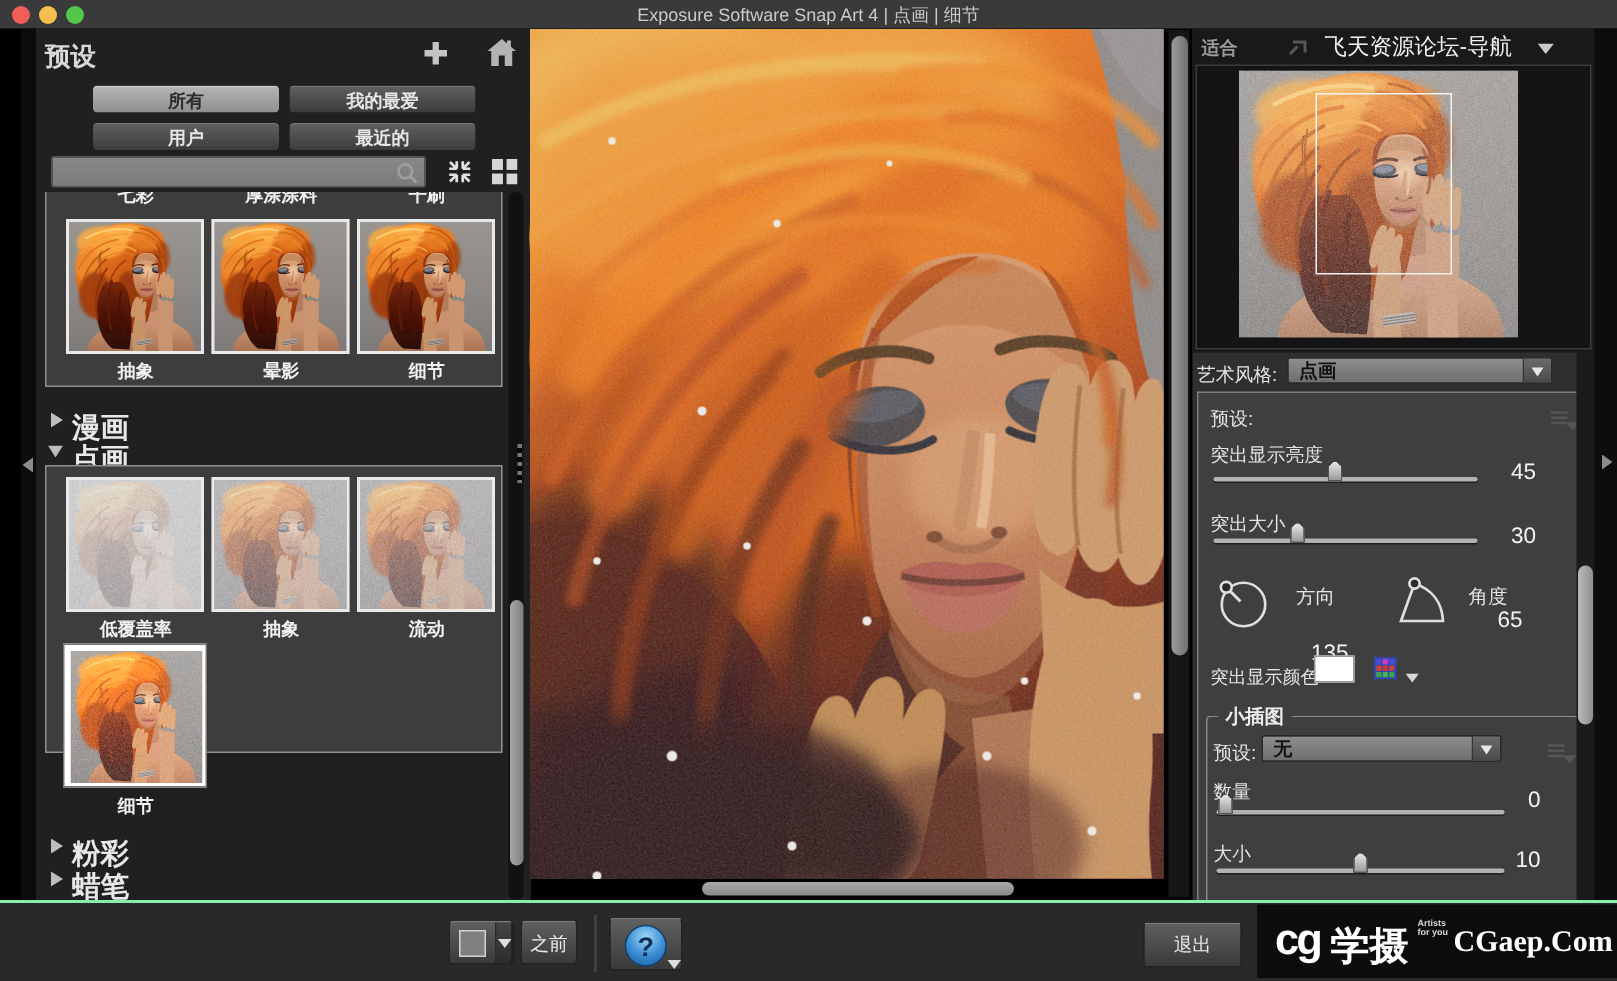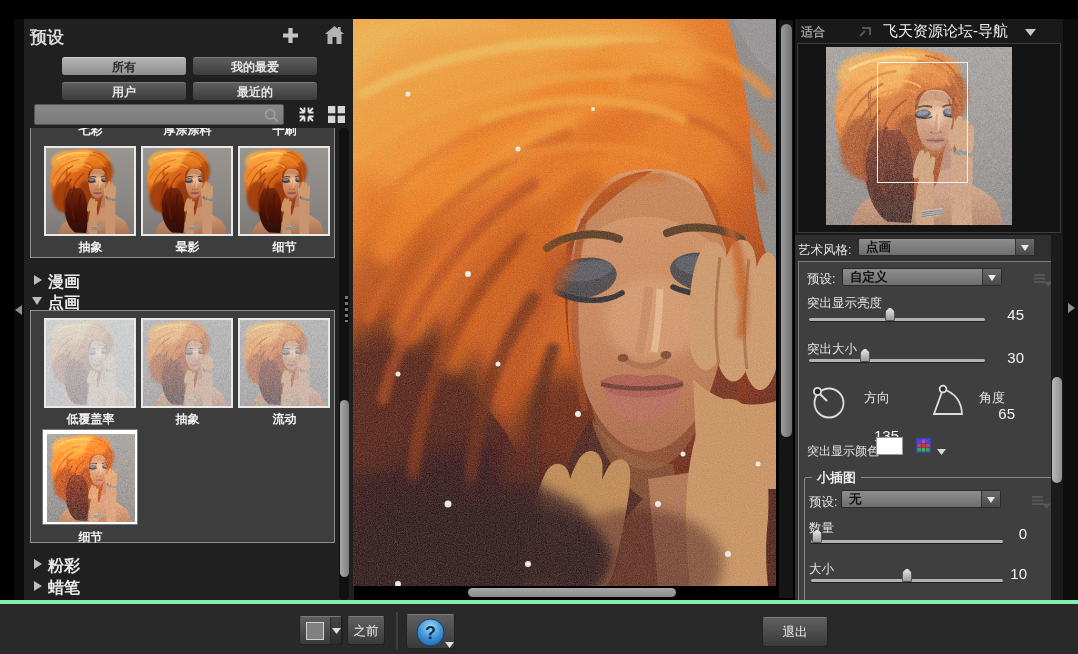--- a/index.html
+++ b/index.html
@@ -8,37 +8,37 @@
   #app { position:relative; width:1078px; height:654px; background:#000; }
   
   #titlebar { position:absolute; left:0; top:0; width:1078px; height:19px; background:#3a3a3b; }
   .tl { position:absolute; top:3.5px; width:12px; height:12px; border-radius:50%; }
   #title-text { position:absolute; top:2px; left:0; width:1078px; text-align:center; color:#cacaca; font-size:12px; }
   
   #lpanel { position:absolute; left:14px; top:19px; width:340px; height:581px; background:#202020; }
   .pbtn { position:absolute; width:124px; height:18px; border-radius:3px; text-align:center; font-size:12px; font-weight:bold; line-height:18px; }
   .pbtn.dark { background:linear-gradient(#5e5e5e,#3c3c3c); color:#e6e6e6; border-top:1px solid #7a7a7a; }
   .pbtn.lite { background:linear-gradient(#b4b4b4,#8e8e8e); color:#2a2a2a; border-top:1px solid #cfcfcf; }
-  .secthead { position:absolute; color:#e8e8e8; font-size:16px; font-weight:bold; }
+  .secthead { position:absolute; color:#e8e8e8; font-size:19px; font-weight:bold; }
   .box { position:absolute; left:16px; width:305px; background:#3d3d3d; border:1px solid #8f8f8f; }
   .thumb { position:absolute; border:2px solid #e9e9e9; background:#8f8d8b; overflow:hidden; }
   .tlabel { position:absolute; color:#f2f2f2; font-size:12px; font-weight:bold; text-align:center; width:95px; }
   
   #rpanel { position:absolute; left:795px; top:19px; width:268px; height:581px; background:#2f2f2f; }
   #rtop { position:absolute; left:0; top:0; width:268px; height:216px; background:#191919; }
   #navbox { position:absolute; left:2px; top:24px; width:264px; height:190px; background:#141414; border:1px solid #3c3c3c; }
   .ctl-label { position:absolute; color:#e4e4e4; font-size:12.5px; }
   .dd { position:absolute; height:18px; background:linear-gradient(#8e8e8e,#6e6e6e); border:1px solid #2a2a2a; border-radius:2px; color:#111; font-size:12.5px; font-weight:bold; line-height:16px; padding-left:7px; }
   .dd .arr { position:absolute; right:0; top:0; width:19px; height:16px; background:linear-gradient(#6a6a6a,#4a4a4a); border-left:1px solid #333; border-radius:0 2px 2px 0; }
   .dd .arr:after { content:""; position:absolute; left:5px; top:6px; border-left:4.5px solid transparent; border-right:4.5px solid transparent; border-top:6px solid #e8e8e8; }
   .slider { position:absolute; height:2.5px; background:#b2b2b2; border-radius:2px; box-shadow:0 1px 0 #1f1f1f; }
   .sthumb { position:absolute; top:-11px; width:10px; height:14px; background:linear-gradient(#e8e8e8,#9a9a9a); border:1px solid #555; border-radius:2px 2px 1px 1px; clip-path:polygon(0 35%,50% 0,100% 35%,100% 100%,0 100%); }
   .sval { position:absolute; color:#f2f2f2; font-size:15px; text-align:right; width:40px; }
   
-  #bbar { position:absolute; left:0; top:600px; width:1078px; height:54px; background:#292929; border-top:4px solid #86efac; }
+  #bbar { position:absolute; left:0; top:600px; width:1078px; height:54px; background:#292929; border-top:2px solid #86efac; }
   .bbtn { position:absolute; background:linear-gradient(#5f5f5f,#3a3a3a); border:1px solid #222; border-top:1px solid #7b7b7b; border-radius:3px; color:#ececec; font-size:12.5px; text-align:center; }
 </style>
 </head>
 <body>
 <div id="app">
 
   <svg width="0" height="0" style="position:absolute">
   <defs>
     <linearGradient id="bgg" x1="0" y1="0" x2="0" y2="1">
       <stop offset="0" stop-color="#999591"></stop>
@@ -194,20 +194,26 @@
       <path d="M512,220 C546,208 586,210 612,224 C578,218 544,218 512,220 Z" fill="#a03c10"></path>
     </g>
     <g id="portN">
       <use href="#port"></use>
       <rect x="0" y="0" width="940" height="915" filter="url(#grainC)" opacity="0.12"></rect>
       <rect x="0" y="0" width="940" height="915" filter="url(#grain)" opacity="0.3"></rect>
     </g>
   </defs>
   </svg>
 
+  <div id="titlebar">
+    <div class="tl" style="left:8px; background:#f25e57;"></div>
+    <div class="tl" style="left:26px; background:#f5be4f;"></div>
+    <div class="tl" style="left:44px; background:#53c747;"></div>
+    <div id="title-text">Exposure Software Snap Art 4 | 点画 | 细节</div>
+  </div>
 
   <div id="lpanel">
     <div class="abs" style="left:0; top:0; width:10px; height:581px; background:#0b0b0b;"></div>
     <div style="position:absolute; left:16px; top:7px; color:#d9d9d9; font-size:17px; font-weight:bold;">预设</div>
 
     <svg class="abs" style="left:268px; top:8px;" width="17" height="17" viewBox="0 0 17 17">
       <path d="M8.5 1 V16 M1 8.5 H16" stroke="#c4c4c4" stroke-width="4.2"></path>
     </svg>
 
     <svg class="abs" style="left:311px; top:7px;" width="19" height="18" viewBox="0 0 19 18">
@@ -266,21 +272,21 @@
 
       <div class="secthead" style="left:34px; top:144px;">漫画</div>
       <svg class="abs" style="left:20px; top:147px;" width="8" height="10">
           <path d="M0 0 L8 5 L0 10 Z" fill="#bdbdbd"></path>
         </svg>
       <div class="secthead" style="left:34px; top:165px;">点画</div>
       <svg class="abs" style="left:18px; top:169px;" width="10" height="8">
           <path d="M0 0 L10 0 L5 8 Z" fill="#bdbdbd"></path>
         </svg>
 
-      <div class="box" style="top:182px; height:233px;">
+      <div class="box" style="top:182px; height:192px;">
         <div class="thumb" style="left:13px; top:7px; width:92px; height:90px;"><svg width="88" height="86" viewBox="0 0 940 915" preserveAspectRatio="none" style="filter:brightness(1.22) saturate(0.55) contrast(0.8);">
               <use href="#portN"></use>
               <rect width="940" height="915" fill="#c2cdd2" opacity="0.42"></rect>
               <rect width="940" height="915" filter="url(#grainC)" opacity="0.3"></rect>
             </svg></div>
         <div class="thumb" style="left:110px; top:7px; width:92px; height:90px;"><svg width="88" height="86" viewBox="0 0 940 915" preserveAspectRatio="none" style="filter:brightness(1.06) saturate(0.95) contrast(0.94);">
               <use href="#portN"></use>
               <rect width="940" height="915" fill="#c5ced2" opacity="0.14"></rect>
               <rect width="940" height="915" filter="url(#grainC)" opacity="0.25"></rect>
             </svg></div>
@@ -497,21 +503,20 @@
           <use href="#portN"></use>
         </svg>
       <div class="abs" style="left:79px; top:18px; width:91px; height:121px; border:1.5px solid #f2f2f2;"></div>
     </div>
 
     <div class="ctl-label" style="left:3px; top:223px;">艺术风格:</div>
     <div class="dd" style="left:63px; top:219px; width:177px;">点画<div class="arr"></div></div>
 
     <div class="abs" style="left:3px; top:242px; width:260px; height:339px; background:#3f3f3f; border:1px solid #7e7e7e; border-bottom:none;">
       <div class="ctl-label" style="left:8px; top:9px;">预设:</div>
-      <div class="dd" style="left:43px; top:6px; width:160px;">自定义<div class="arr"></div></div>
       <svg class="abs" style="left:234px; top:11px;" width="20" height="14" viewBox="0 0 20 14">
           <g stroke="#565656" stroke-width="1.8">
             <path d="M1 2 H12 M1 5.5 H12 M1 9 H12"></path>
           </g>
           <path d="M11 8.5 L20 8.5 L15.5 14 Z" fill="#565656"></path>
         </svg>
       <div class="ctl-label" style="left:8px; top:33px;">突出显示亮度</div>
       <div class="slider" style="left:10px; top:56px; width:176px;">
           <div class="sthumb" style="left:76px;"></div>
         </div>
@@ -608,14 +613,20 @@
           </defs>
         <circle cx="14.5" cy="14.5" r="13.5" fill="url(#helpg)" stroke="#12406e" stroke-width="1"></circle>
         <text x="14.5" y="21" text-anchor="middle" font-size="18" font-weight="bold" fill="#0c2d55" font-family="Liberation Sans">?</text>
       </svg>
       <svg class="abs" style="left:38px; top:27px;" width="9" height="6">
           <path d="M0 0 L9 0 L4.5 6 Z" fill="#dedede"></path>
         </svg>
     </div>
     <div class="bbtn" style="left:762px; top:13px; width:66px; height:30px; line-height:29px;">退出</div>
 
+    <div class="abs" style="left:838px; top:1px; width:240px; height:49px; background:#0c0c0c;">
+      <div class="abs" style="left:12px; top:8px; color:#fff; font-size:29px; font-weight:bold; letter-spacing:-2px;">cg</div>
+      <div class="abs" style="left:49px; top:10px; color:#fff; font-size:26px; font-weight:bold;">学摄</div>
+      <div class="abs" style="left:107px; top:10px; color:#d8d8d8; font-size:6px; font-weight:bold; line-height:6px;">Artists<br>for you</div>
+      <div class="abs" style="left:131px; top:14px; color:#fff; font-size:20px; font-weight:bold; font-family:'Liberation Serif', serif;">CGaep.Com</div>
+    </div>
   </div>
 </div>
 
 </body></html>

